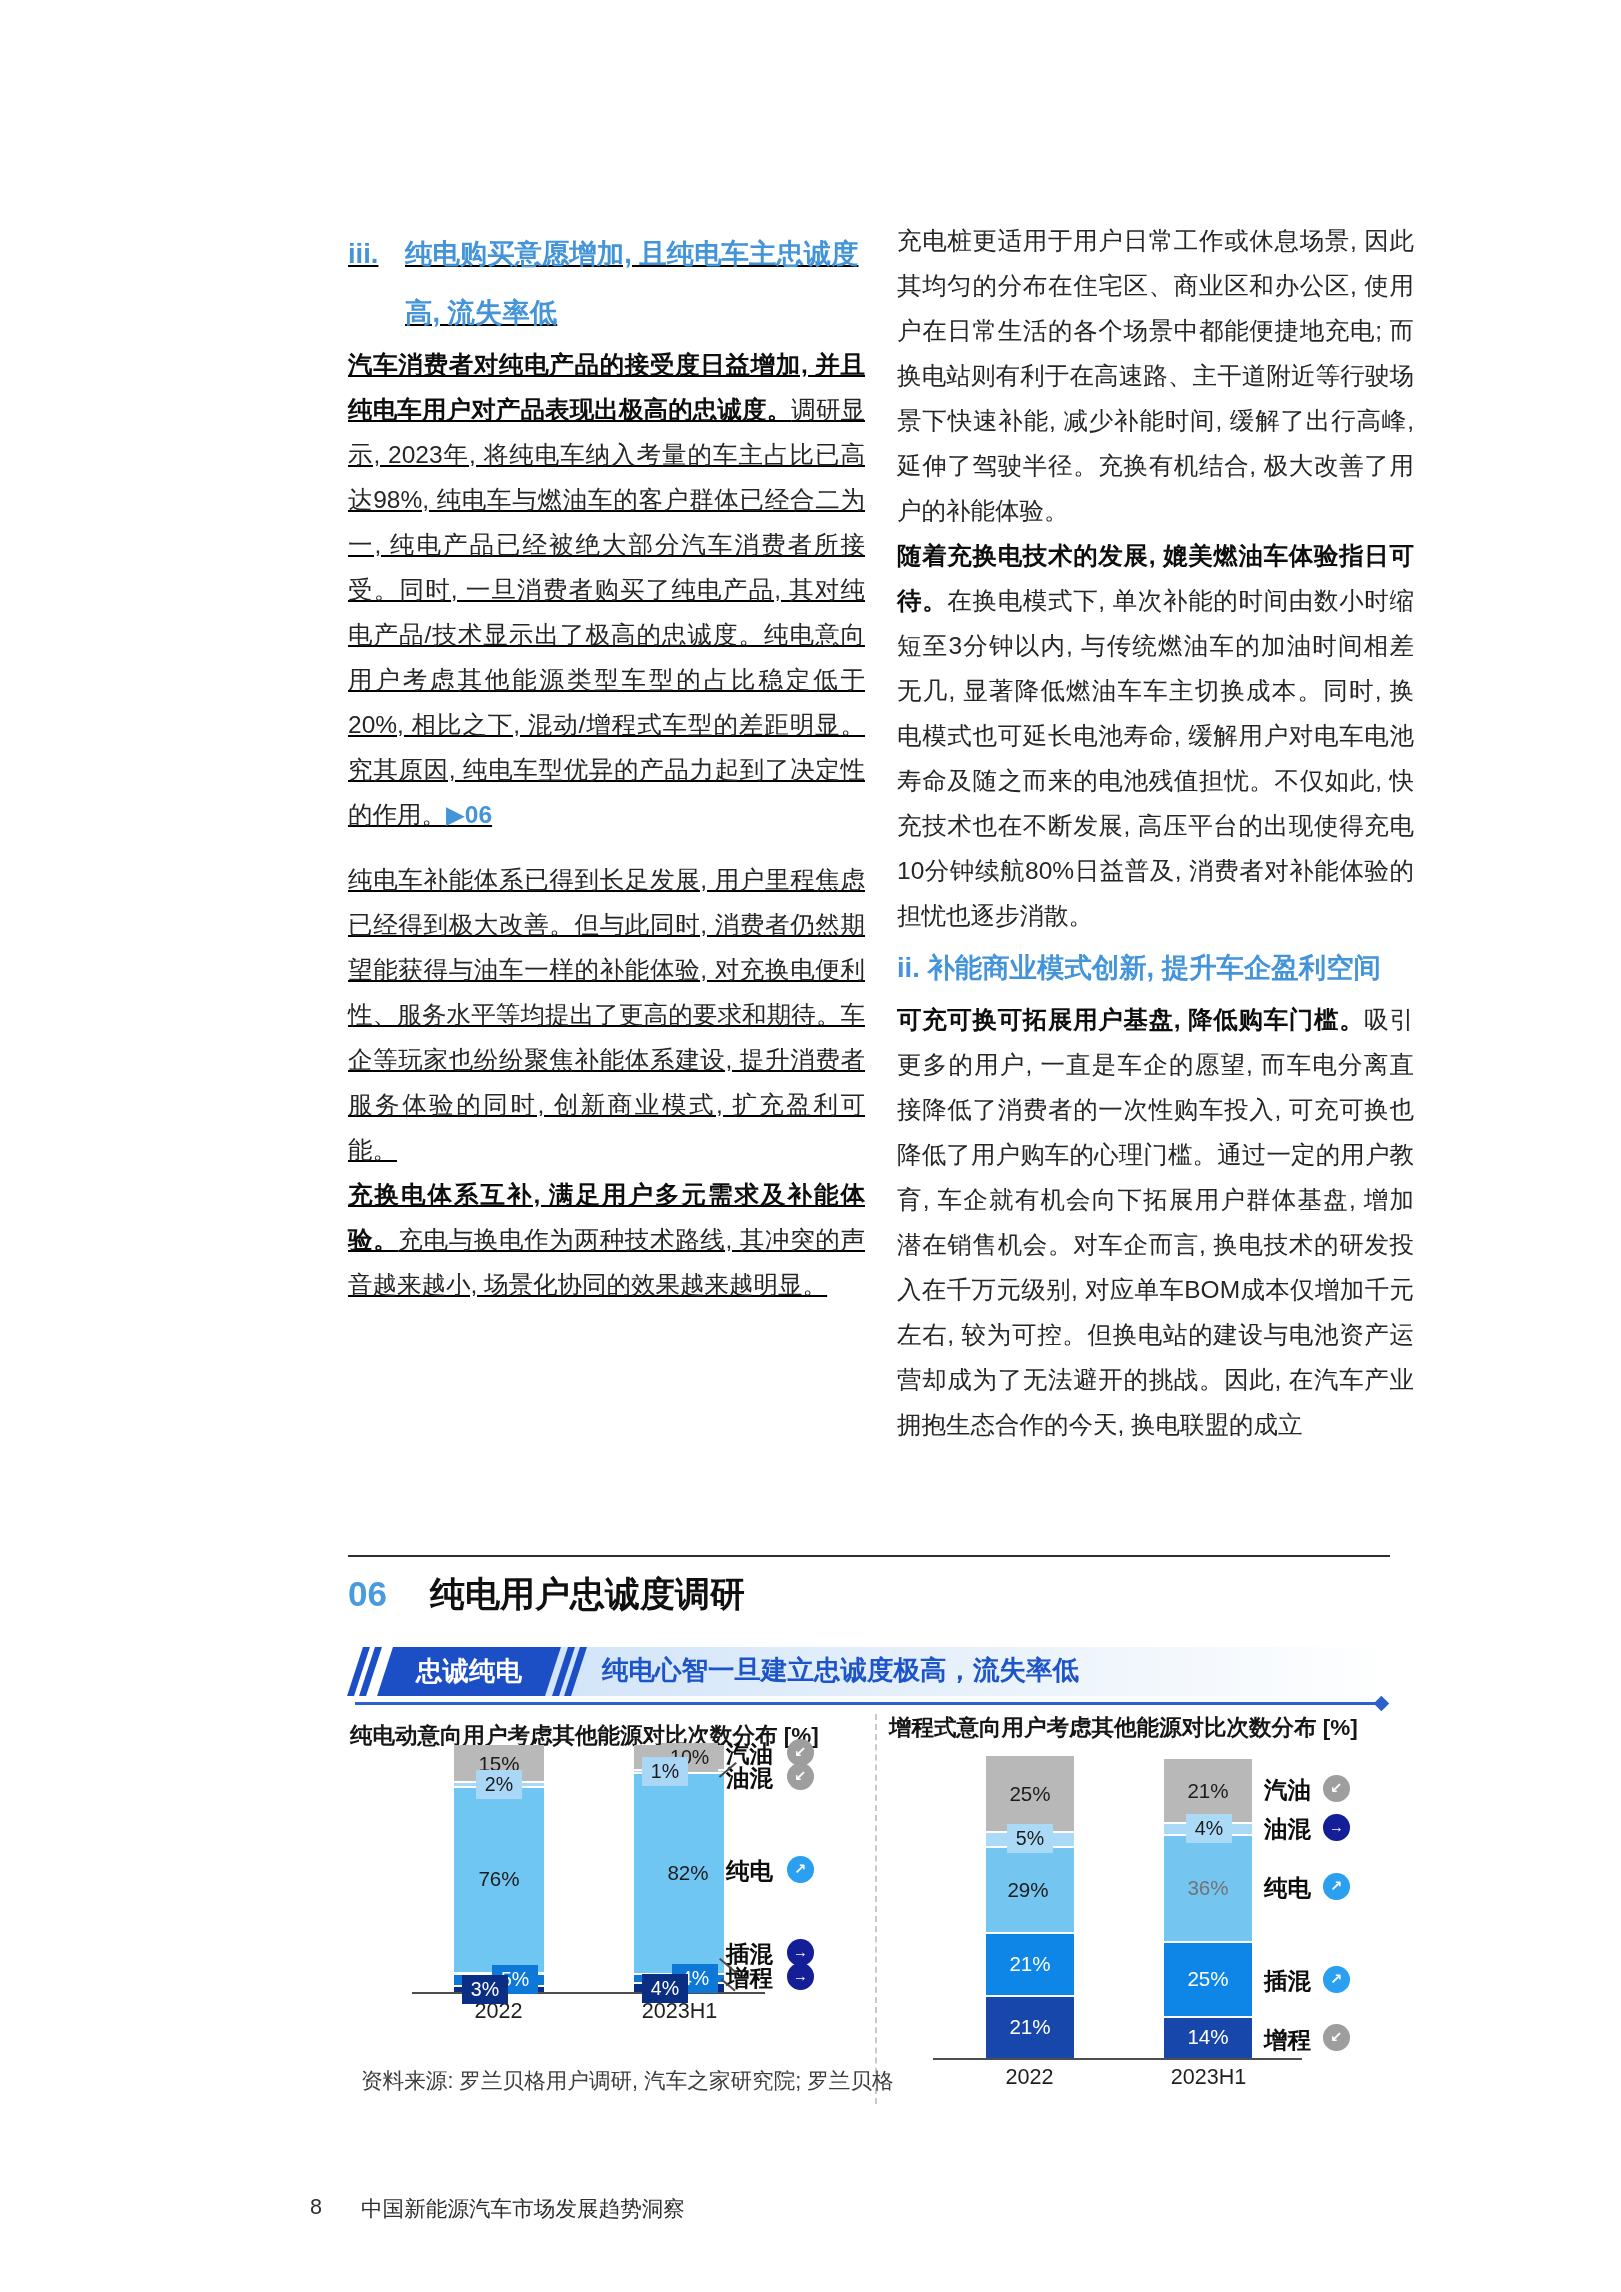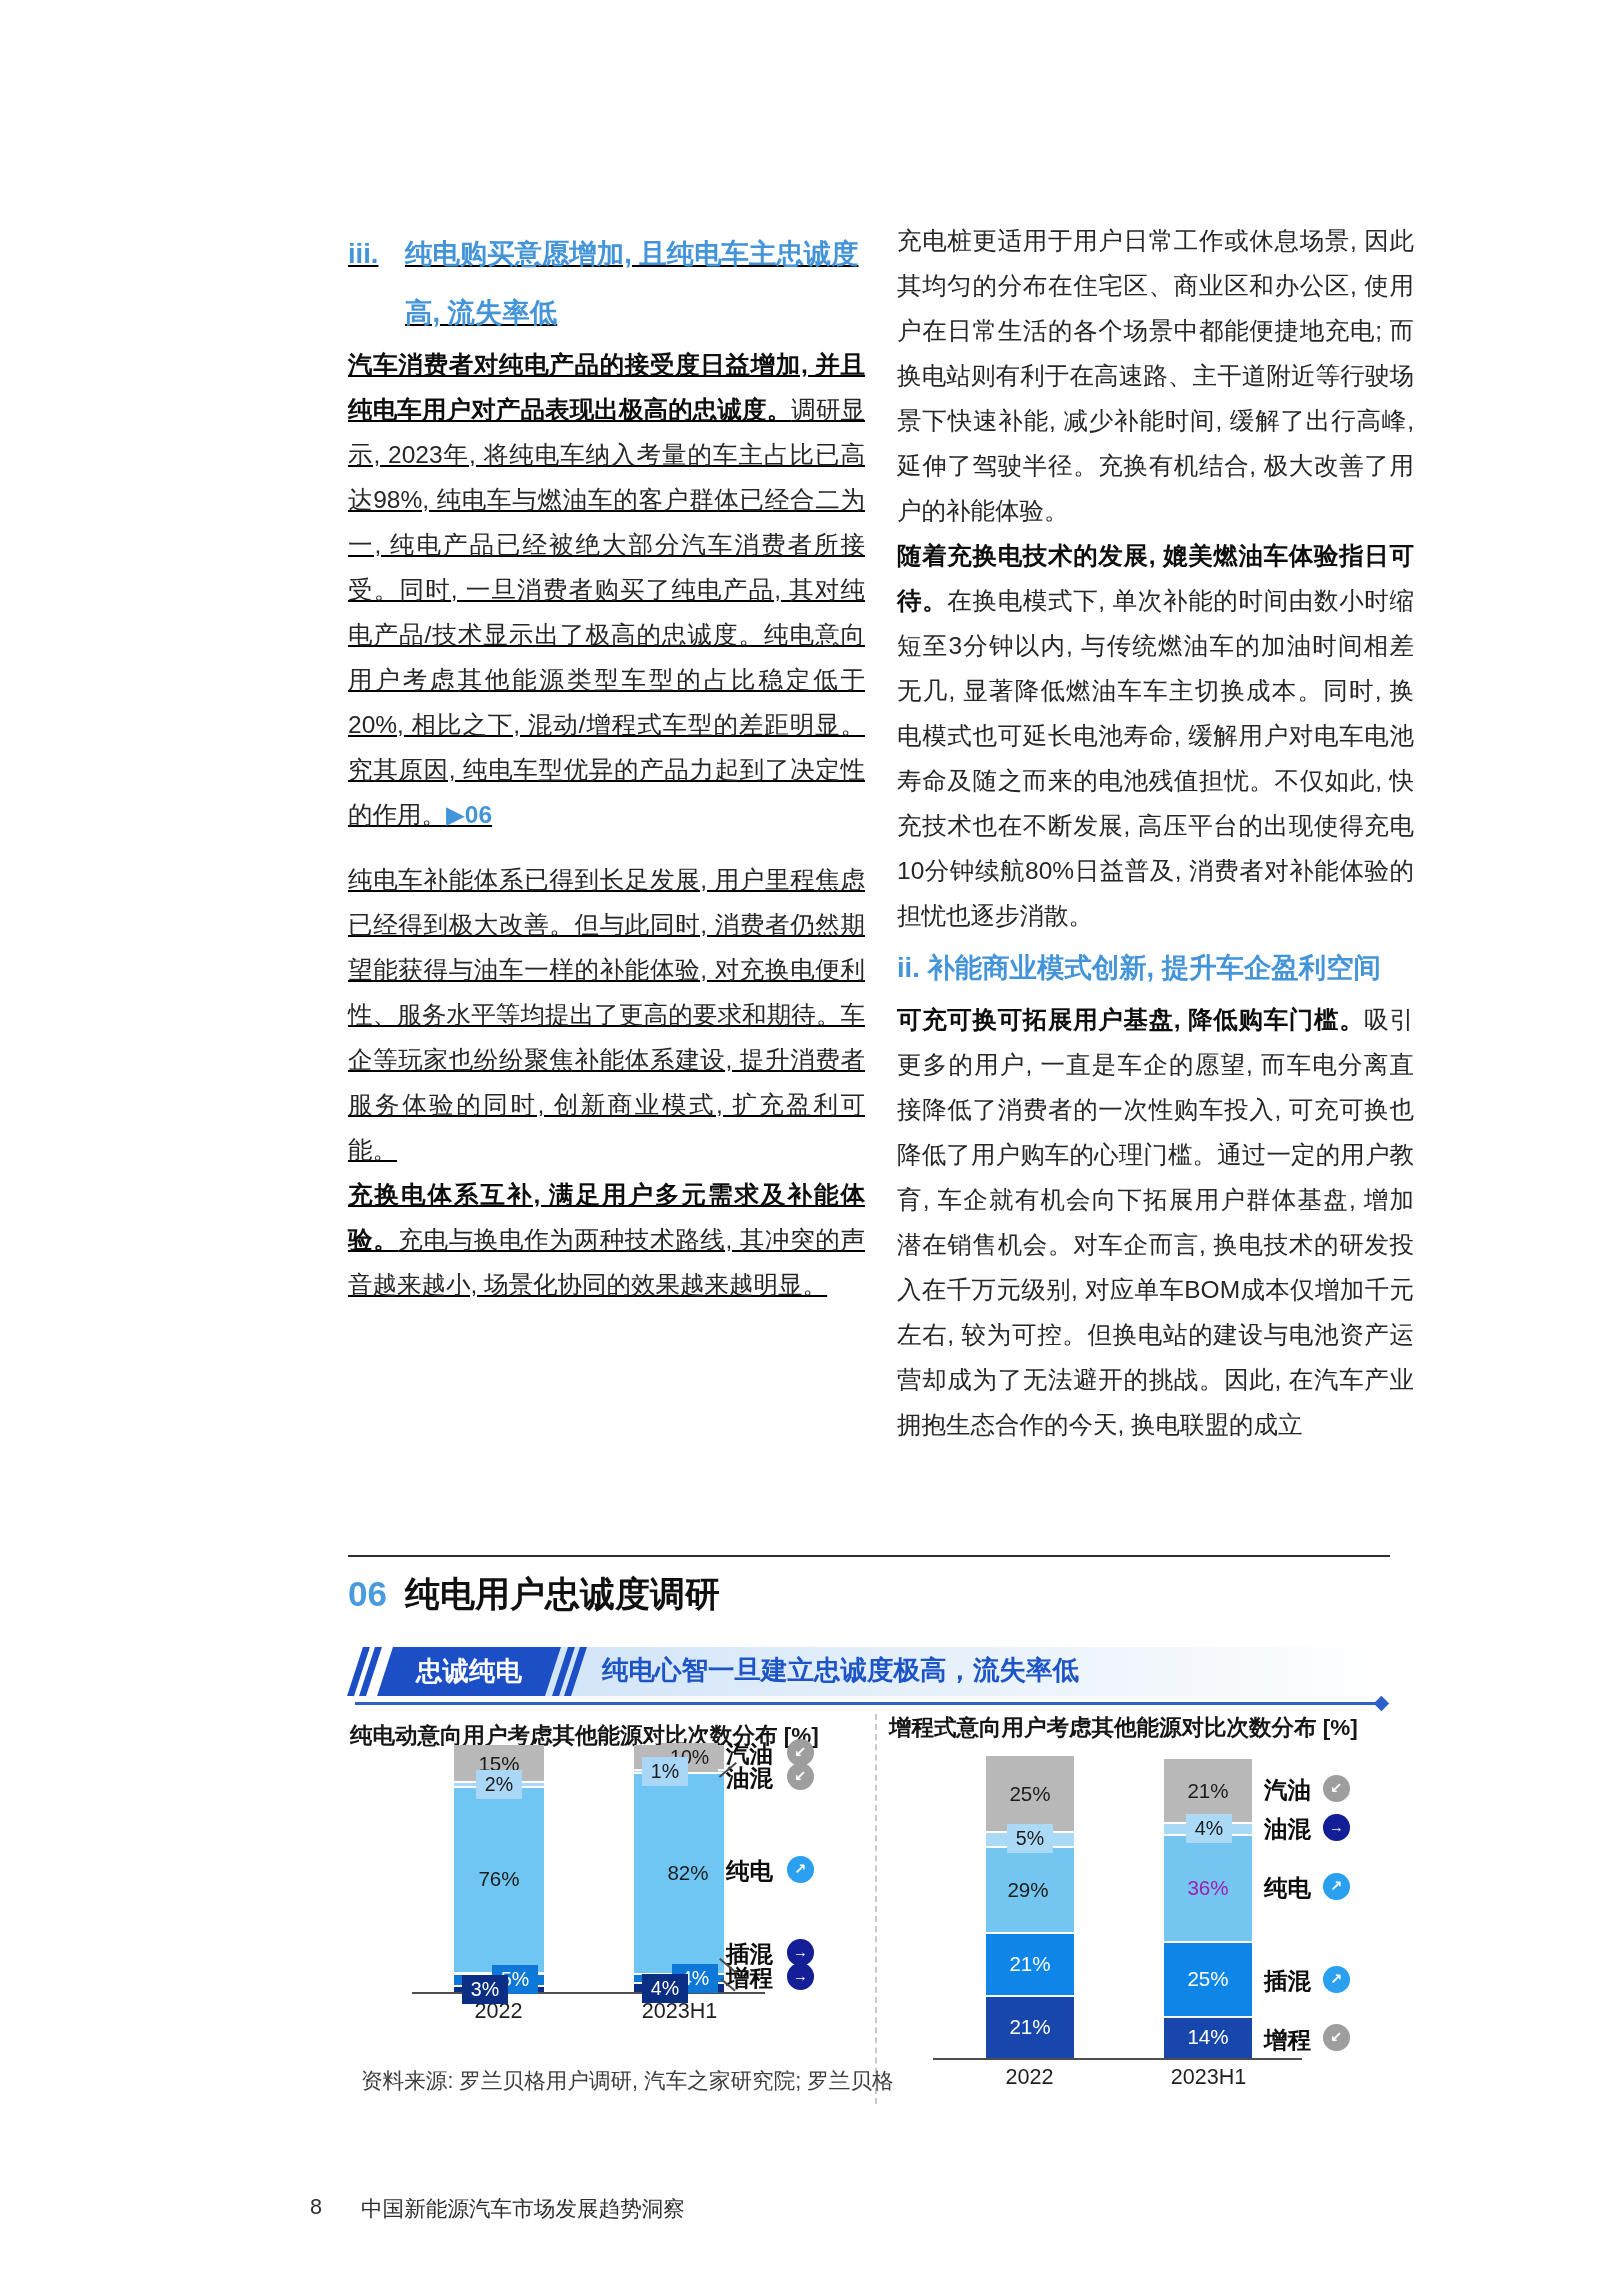--- a/index.html
+++ b/index.html
@@ -18,21 +18,21 @@
   h3.hang{display:flex;}
   h3.hang .num{flex:0 0 57px;}
   h3.hang .txt{flex:1;}
   h2.secb{margin:27.4px 0 0 0;color:#17499b;font-size:32px;line-height:54px;font-weight:700;}
   .mt-h3{margin-top:21.6px;}
   .mt-h3r{margin-top:25.5px;}
 
   
   .figure{position:absolute;left:0;top:1555px;width:1621px;height:706px;}
   .fig-rule{position:absolute;left:348px;top:0;width:1042px;height:2px;background:#2e2e2e;}
-  .fig-head{position:absolute;left:348px;top:15.7px;display:flex;gap:18px;align-items:baseline;}
+  .fig-head{position:absolute;left:348px;top:15.7px;display:flex;gap:43px;align-items:baseline;}
   .fig-num{color:#4a9ade;font-size:35px;font-weight:700;}
   .fig-title{color:#101010;font-size:35px;font-weight:700;}
 
   .banner-band{position:absolute;left:495px;top:92px;width:895px;height:49px;
                background:linear-gradient(90deg,#cfe3f8 0%,#e9f2fb 55%,#ffffff 100%);}
   .badge-row{position:absolute;left:355px;top:92px;height:49px;display:flex;align-items:center;}
   .stripe{width:6.9px;height:49px;background:#1c4ec6;transform:skewX(-18deg);margin-right:4.9px;}
   .badge{height:49px;line-height:49px;padding:0 31px;background:#1c4ec6;color:#fff;
          font-size:26.5px;font-weight:700;transform:skewX(-18deg);margin:0 6.9px;}
   .badge>span{display:block;transform:skewX(18deg);}
@@ -151,21 +151,21 @@
         <div class="seg" style="left: 986px; top: 377px; width: 88px; height: 63px; background: rgb(14, 134, 232); border-top: 2px solid rgb(255, 255, 255);"></div>
         <div class="seg-label" style="left: 986px; top: 377px; width: 88px; line-height: 63px; text-align: center; color: rgb(255, 255, 255);">21%</div>
         <div class="seg" style="left: 986px; top: 440px; width: 88px; height: 63px; background: rgb(23, 71, 171); border-top: 2px solid rgb(255, 255, 255);"></div>
         <div class="seg-label" style="left: 986px; top: 440px; width: 88px; line-height: 63px; text-align: center; color: rgb(255, 255, 255);">21%</div>
         <div class="cat" style="left: 966px; top: 509px; width: 127px;">2022</div>
         <div class="seg" style="left: 1164px; top: 204px; width: 88px; height: 63px; background: rgb(184, 184, 184); border-top: none;"></div>
         <div class="seg-label" style="left: 1164px; top: 204px; width: 88px; line-height: 63px; text-align: center; color: rgb(28, 28, 28);">21%</div>
         <div class="seg" style="left: 1164px; top: 267px; width: 88px; height: 12px; background: rgb(171, 218, 247); border-top: 2px solid rgb(255, 255, 255);"></div>
         <div class="chip" style="top: 259px; background: rgb(171, 218, 247); color: rgb(28, 28, 28); left: 1209px; transform: translateX(-50%);">4%</div>
         <div class="seg" style="left: 1164px; top: 279px; width: 88px; height: 108px; background: rgb(116, 198, 240); border-top: 2px solid rgb(255, 255, 255);"></div>
-        <div class="seg-label" style="left: 1164px; top: 279px; width: 88px; line-height: 108px; text-align: center; color: #a21caf;">36%</div>
+        <div class="seg-label" style="left: 1164px; top: 279px; width: 88px; line-height: 108px; text-align: center; color: #737373;">36%</div>
         <div class="seg" style="left: 1164px; top: 386px; width: 88px; height: 75px; background: rgb(14, 134, 232); border-top: 2px solid rgb(255, 255, 255);"></div>
         <div class="seg-label" style="left: 1164px; top: 386px; width: 88px; line-height: 75px; text-align: center; color: rgb(255, 255, 255);">25%</div>
         <div class="seg" style="left: 1164px; top: 461px; width: 88px; height: 42px; background: rgb(23, 71, 171); border-top: 2px solid rgb(255, 255, 255);"></div>
         <div class="seg-label" style="left: 1164px; top: 461px; width: 88px; line-height: 42px; text-align: center; color: rgb(255, 255, 255);">14%</div>
         <div class="cat" style="left: 1145px; top: 509px; width: 127px;">2023H1</div>
         <div class="legend-label" style="left: 1264px; top: 219px;">汽油</div>
         <div class="legend-icon" style="left: 1323px; top: 220px; background: rgb(158, 158, 158);">↙</div>
         <div class="legend-label" style="left: 1264px; top: 258px;">油混</div>
         <div class="legend-icon" style="left: 1323px; top: 259px; background: rgb(20, 30, 150);">→</div>
         <div class="legend-label" style="left: 1264px; top: 317px;">纯电</div>

